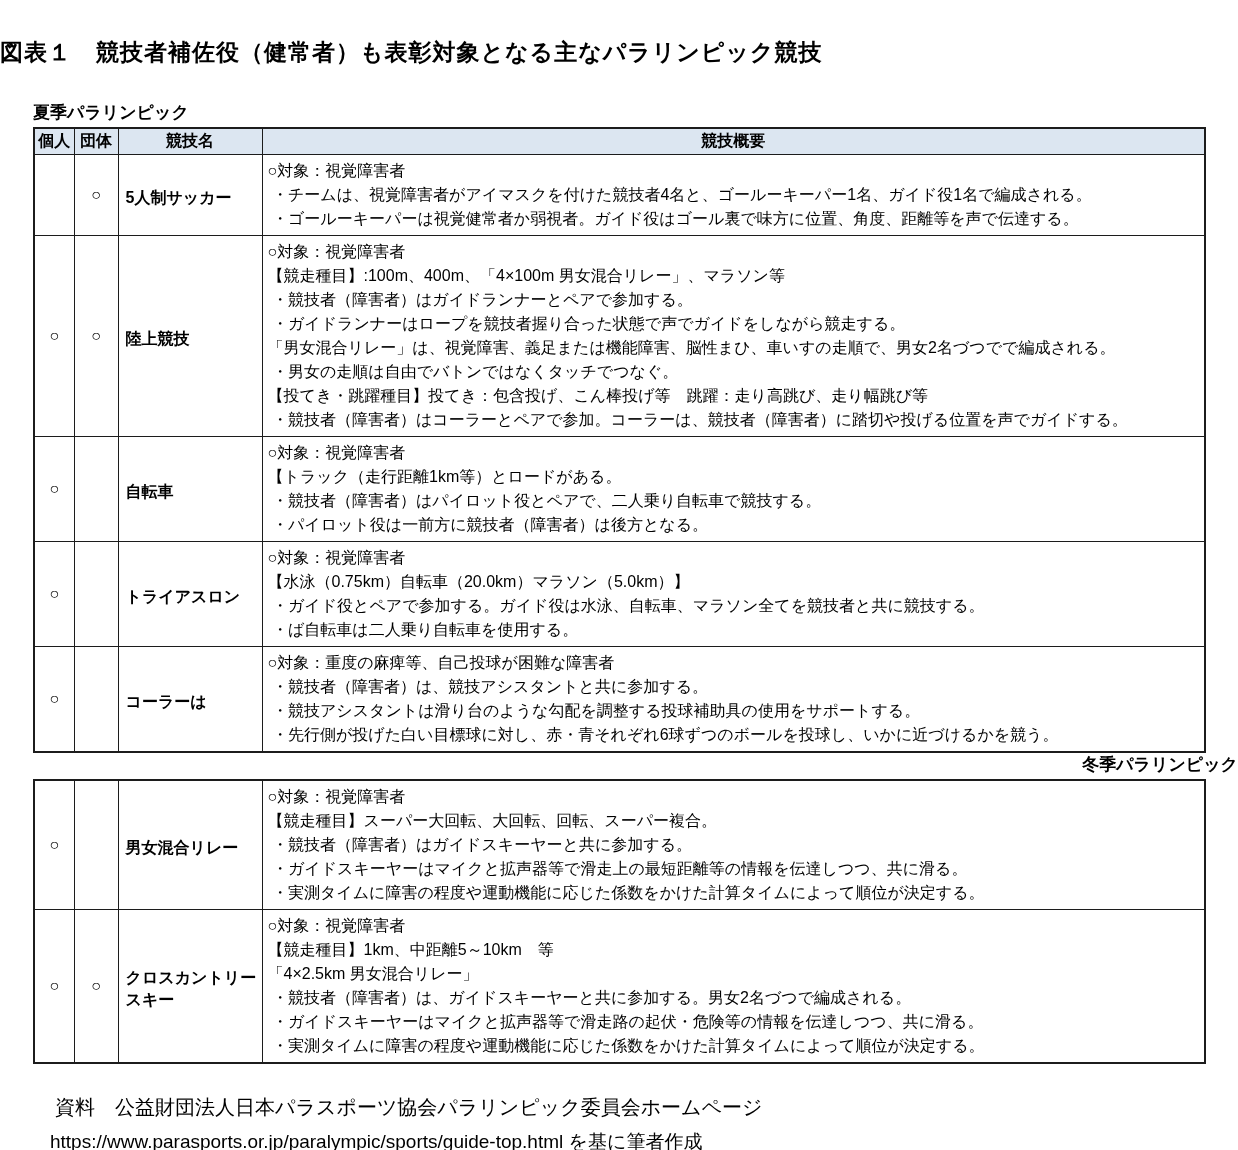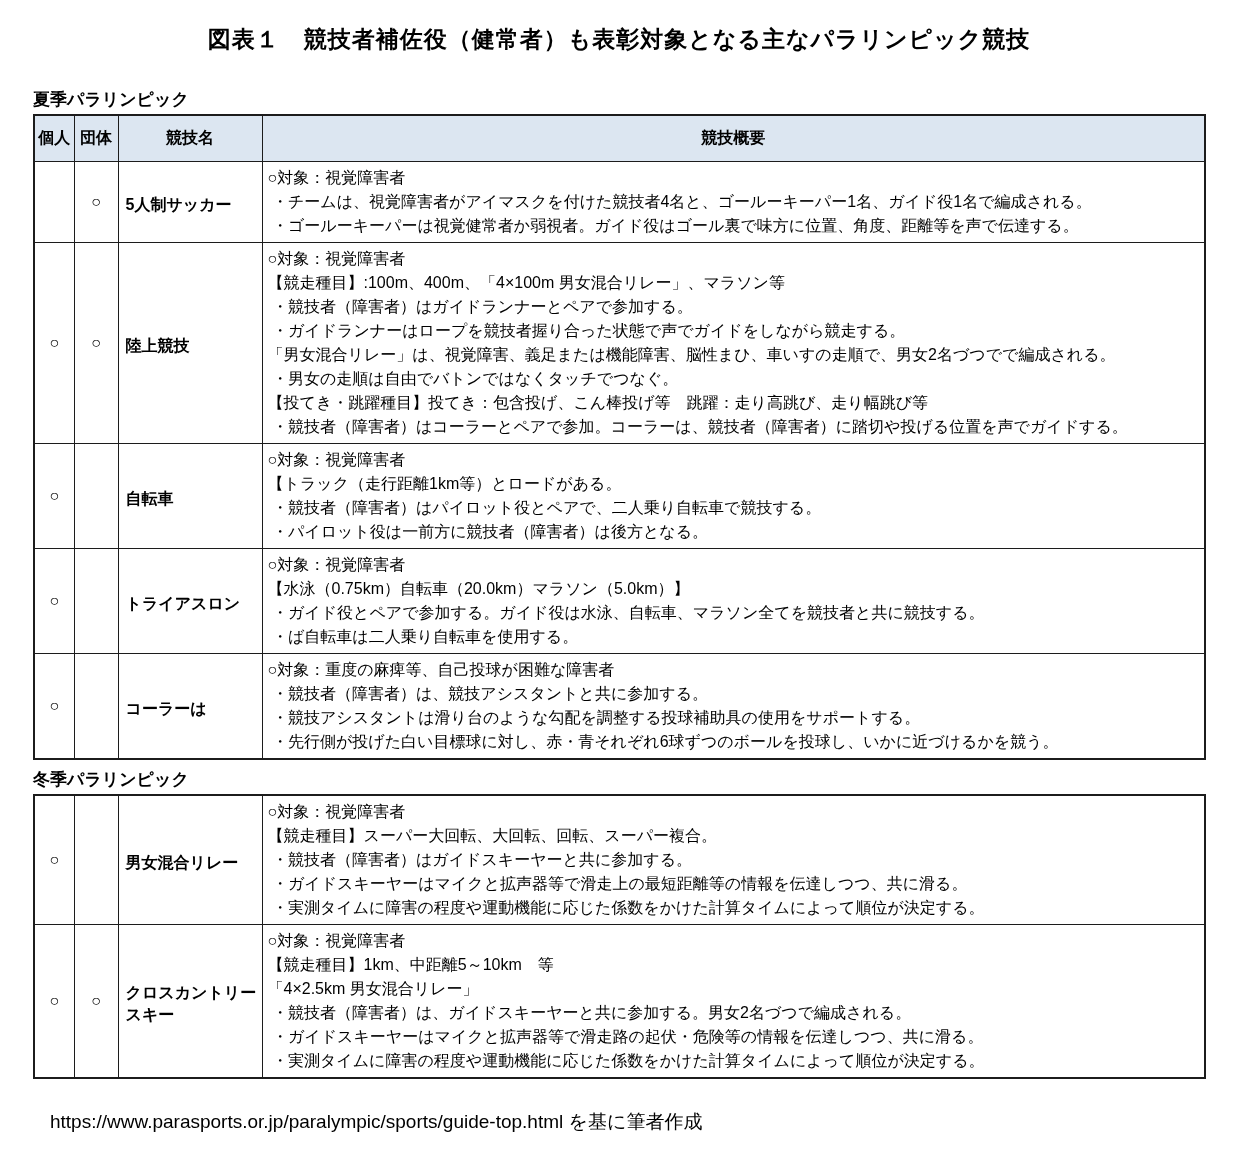--- a/index.html
+++ b/index.html
@@ -3,39 +3,39 @@
 <meta charset="utf-8">
 <style>
   html,body{margin:0;padding:0;}
   body{
     width:1238px;height:1150px;background:#ffffff;color:#000;
     font-family:"Liberation Sans",sans-serif;
     -webkit-font-smoothing:antialiased;
   }
   .page{position:relative;width:1238px;height:1150px;overflow:hidden;}
   .doc-title{
-    text-align:center;font-size:23px;font-weight:bold;
-    padding-top:24px;letter-spacing:1px;
+    font-size:23px;font-weight:bold;
+    padding-top:37px;letter-spacing:1px;
   }
   .section-label{
     font-size:17px;font-weight:bold;margin:0 0 3px 33px;
   }
   .summer-label{margin-top:33px;}
-  .winter-label{margin-top:8px;}
+  .winter-label{margin-top:0;text-align:right;}
   table.sports{
     border-collapse:collapse;table-layout:fixed;
     width:1173px;margin-left:33px;
     border:2px solid #1c1c1c;
   }
   table.sports th, table.sports td{
     border:1px solid #1c1c1c;
   }
   th.hdr{
     background:#dce6f1;font-size:16px;font-weight:bold;
-    text-align:center;padding:12px 0;height:21px;
+    text-align:center;padding:2px 0;height:21px;
   }
   td.mark{
     text-align:center;vertical-align:middle;
     font-size:16px;font-weight:bold;
   }
   td.name{
     font-size:16px;font-weight:bold;vertical-align:middle;
     padding:9px 5px 3px 7px;line-height:22px;
   }
   td.overview{
@@ -151,16 +151,17 @@
 【競走種目】1km、中距離5～10km　等
 「4×2.5km 男女混合リレー」
  ・競技者（障害者）は、ガイドスキーヤーと共に参加する。男女2名づつで編成される。
  ・ガイドスキーヤーはマイクと拡声器等で滑走路の起伏・危険等の情報を伝達しつつ、共に滑る。
  ・実測タイムに障害の程度や運動機能に応じた係数をかけた計算タイムによって順位が決定する。</td>
     </tr>
   </tbody>
     </table>
 
   <div class="source">
+    <p class="source-line1">資料　公益財団法人日本パラスポーツ協会パラリンピック委員会ホームページ</p>
     <p class="source-line2">https://www.parasports.or.jp/paralympic/sports/guide-top.html を基に筆者作成</p>
   </div>
 
 </div>
 
 </body></html>

